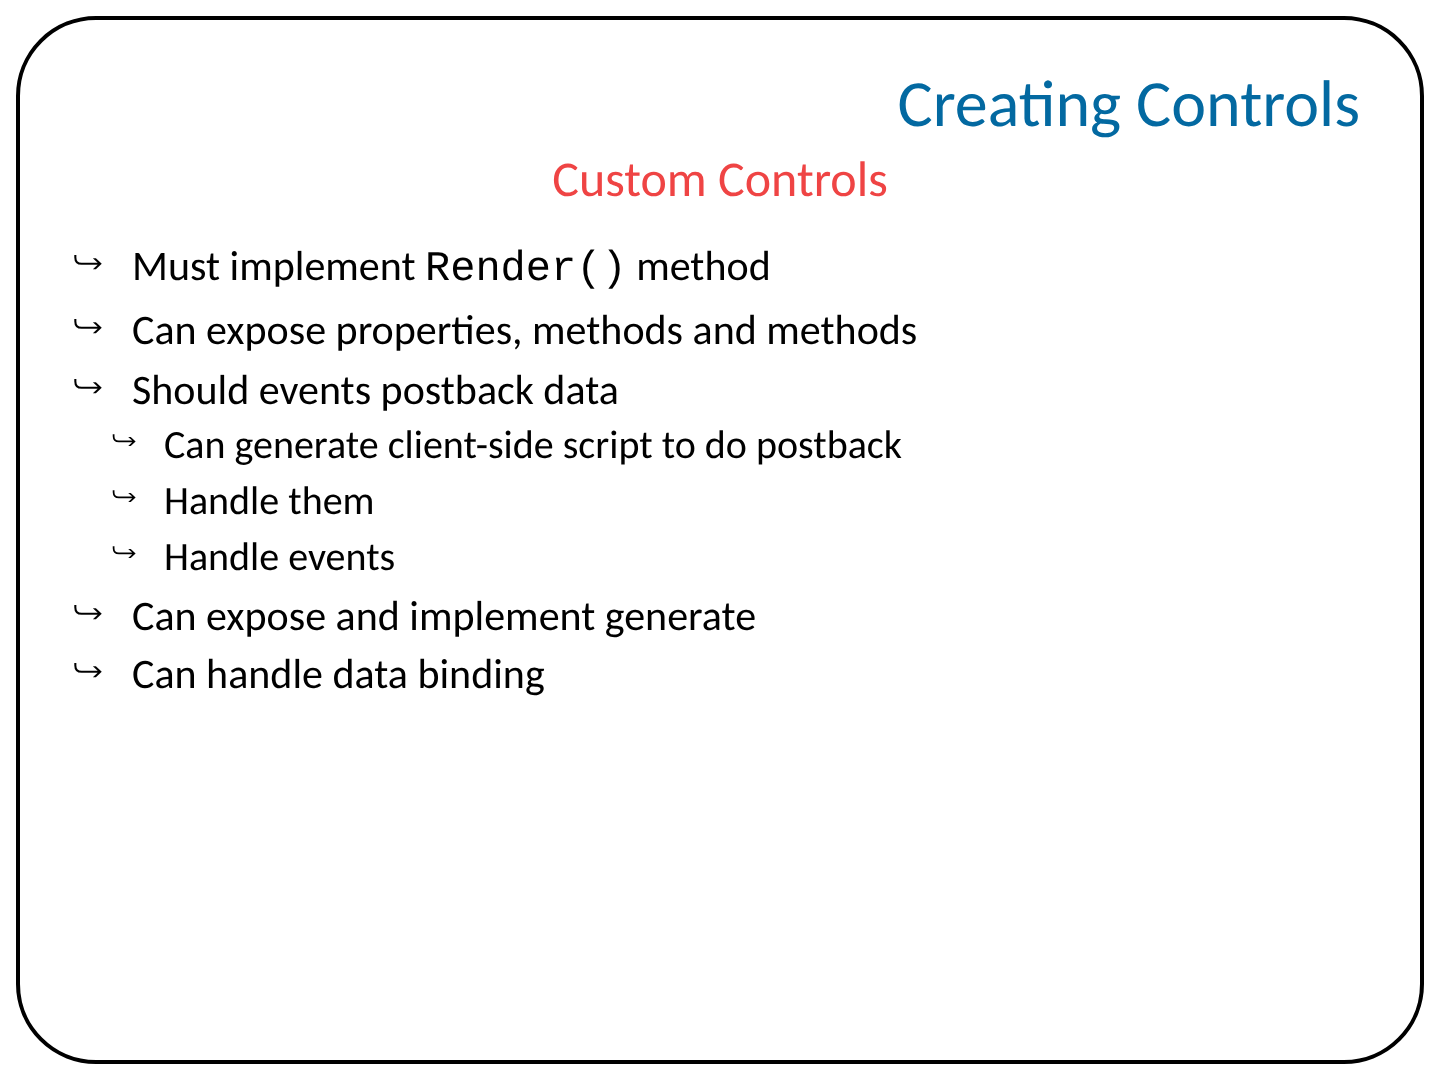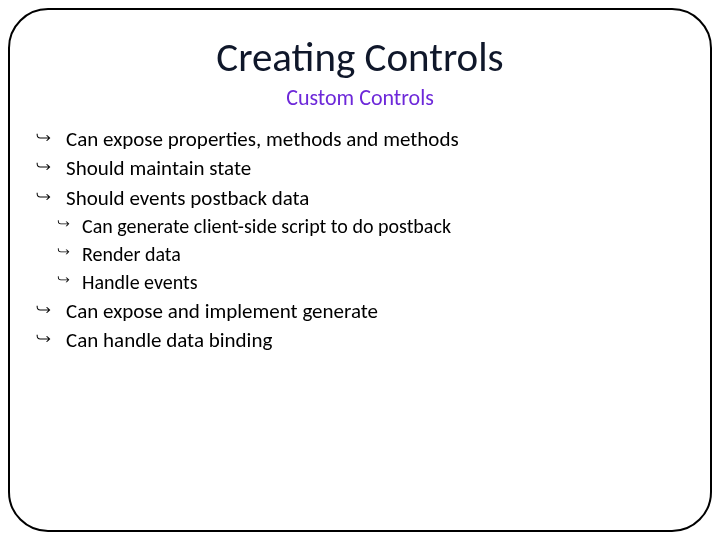--- a/index.html
+++ b/index.html
@@ -10,31 +10,31 @@
     color: #000;
   }
   .slide {
     position: absolute;
     top: 8px; left: 8px; right: 8px; bottom: 8px;
     border: 2px solid #000;
     border-radius: 40px;
     padding: 22px 30px 20px 30px;
   }
   .title {
-    text-align: center;
-    font-size: 41px;
+    text-align: right;
+    font-size: 33px;
     font-weight: 400;
-    color: #0f172a;
+    color: #0369a1;
     margin-bottom: 2px;
   }
   .subtitle {
     text-align: center;
-    font-size: 22px;
+    font-size: 25px;
     font-weight: 400;
-    color: #6d28d9;
+    color: #ef4444;
     margin-bottom: 14px;
   }
   ul { list-style: none; }
   .lvl1 > li {
     font-size: 21px;
     line-height: 1.35;
     padding-left: 26px;
     position: relative;
     margin: 1px 0;
   }
@@ -69,26 +69,28 @@
   }
 </style>
 </head>
 <body>
 
 <div class="slide">
   <h1 class="title">Creating Controls</h1>
   <h2 class="subtitle">Custom Controls</h2>
 
   <ul class="lvl1">
+    <li>
+      <span>Must implement </span><span class="code">Render()</span><span> method</span>
+    </li>
     <li>Can expose properties, methods and methods</li>
-    <li>Should maintain state</li>
     <li>Should events postback data</li>
     <ul class="lvl2">
       <li>Can generate client-side script to do postback</li>
     </ul>
     <ul class="lvl2">
-      <li>Render data</li>
+      <li>Handle them</li>
       <li>Handle events</li>
     </ul>
     <li>Can expose and implement generate</li>
     <li>Can handle data binding</li>
   </ul>
 </div>
 
 </body></html>

